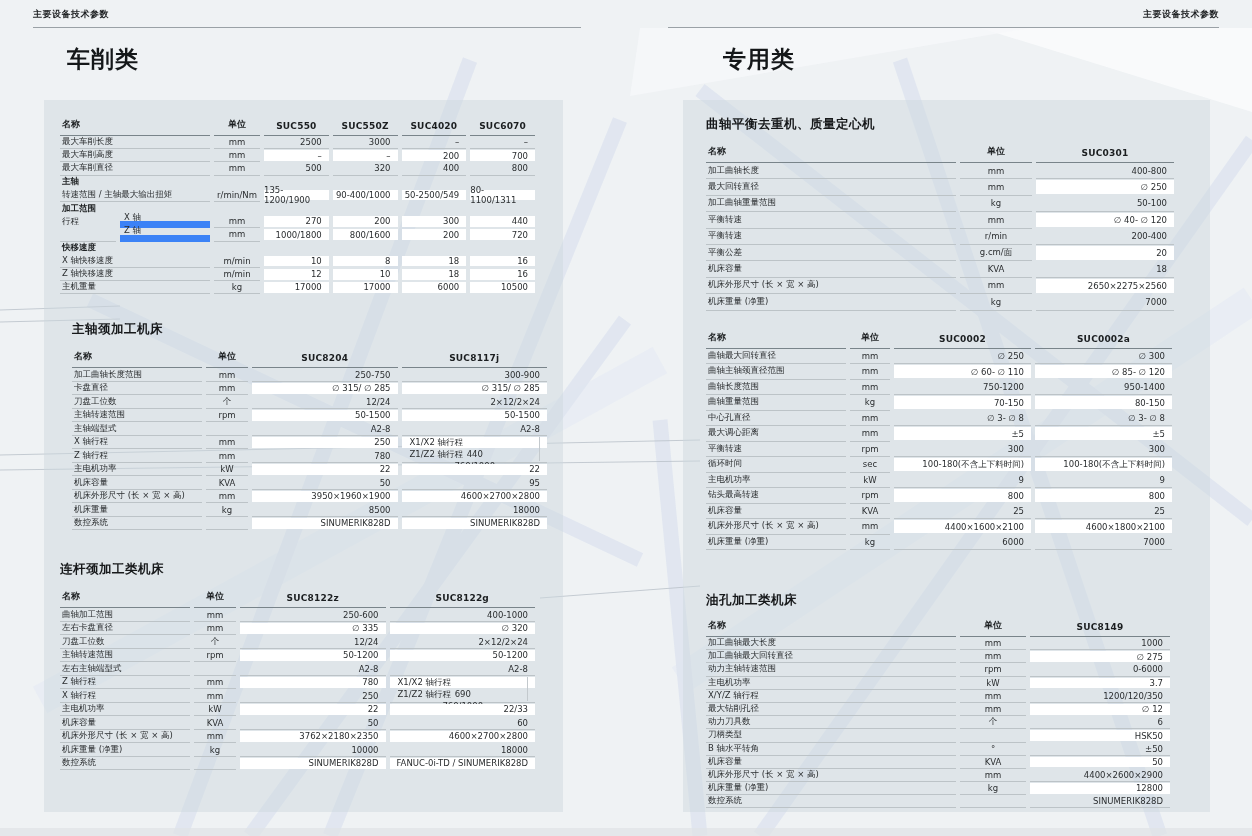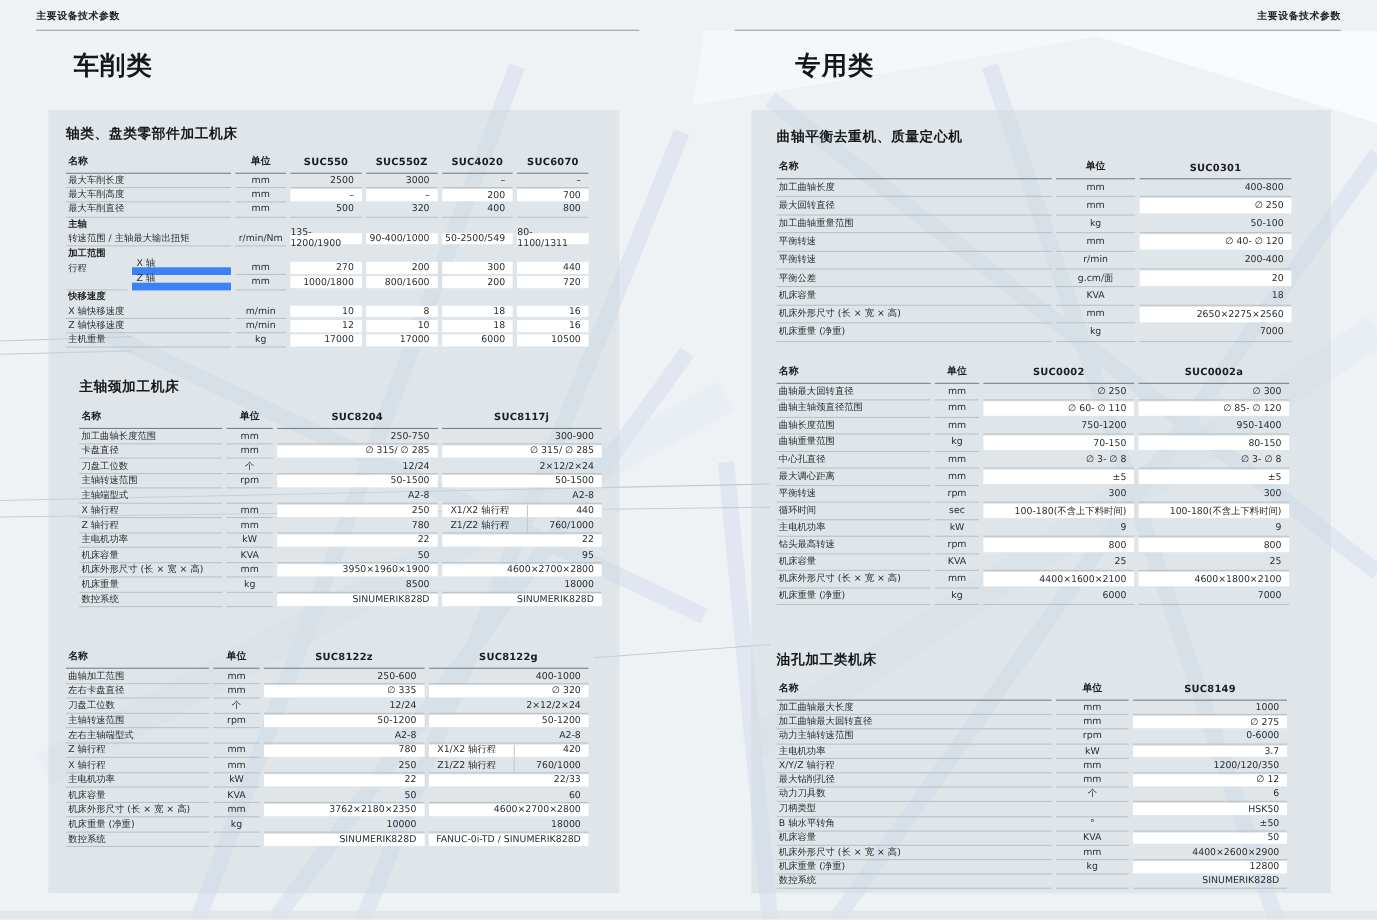--- a/index.html
+++ b/index.html
@@ -63,21 +63,21 @@
   .cell.grp  { padding-left:2px; }
   .cell.grp.ge { border-bottom:1px solid #bcc3c7; }
   .cell.sub  { padding-left:4px; border-bottom:7px solid #3b82f6; }
   .section   { grid-column:1 / -1; display:flex; align-items:center; height:var(--rh);
                font-size:8.5px; font-weight:bold; color:#1d2022; padding-left:2px; }
 
   .cell.val { justify-content:flex-end; padding-right:7px; }
   .cell.val.lined  { border-bottom:1px solid #bcc3c7; }
   .cell.val.shaded { background:#ffffff; margin-top:1px; margin-bottom:1.5px; height:calc(var(--rh) - 2.5px); }
 
-  .cell.val.split { justify-content:flex-start; padding-left:8px; }
+  .cell.val.split { justify-content:flex-start; padding-left:8px;flex-direction:column; }
   .split .sl { flex:0 0 54%; align-self:stretch; display:flex; align-items:center;
                border-right:1px solid #c3c9cd; font-size:8.5px; }
   .split .v  { flex:1; text-align:right; }
 </style>
 </head>
 <body>
 
 <svg class="wm" width="1252" height="836">
   <polygon points="980,28 1252,28 1252,112" fill="#fafbfc" opacity="0.9"></polygon>
   <polygon points="630,96 1030,28 640,28" fill="#f6f8fa" opacity="0.8"></polygon>
@@ -109,21 +109,20 @@
 <div class="hdr-text hdr-right">主要设备技术参数</div>
 <div class="hdr-line hl-left"></div>
 <div class="hdr-line hl-right"></div>
 
 <div class="page-title pt-left">车削类</div>
 <div class="page-title pt-right">专用类</div>
 
 <div class="panel panel-left">
   <div class="inner-left">
     <div class="spec-table cols-t1 d13 has-group">
-        <div class="t-title">轴类、盘类零部件加工机床</div>
         <div class="grid">
           <div class="hcell h-lbl" style="grid-column: 1 / 3;">名称</div>
           <div class="hcell h-unit">单位</div>
           <div class="hcell h-model">SUC550</div>
           <div class="hcell h-model">SUC550Z</div>
           <div class="hcell h-model">SUC4020</div>
           <div class="hcell h-model">SUC6070</div>
           <div class="cell lbl" style="grid-column: 1 / 3;">最大车削长度</div>
           <div class="cell unit">mm</div>
           <div class="cell val lined">2500</div>
@@ -242,20 +241,21 @@
           <div class="cell unit">kg</div>
           <div class="cell val lined">8500</div>
           <div class="cell val lined">18000</div>
           <div class="cell lbl">数控系统</div>
           <div class="cell unit"></div>
           <div class="cell val shaded">SINUMERIK828D</div>
           <div class="cell val shaded">SINUMERIK828D</div>
         </div>
       </div>
     <div class="spec-table cols-l2 d134 tbl-c">
+        <div class="t-title">连杆颈加工类机床</div>
         <div class="grid">
           <div class="hcell h-lbl">名称</div>
           <div class="hcell h-unit">单位</div>
           <div class="hcell h-model">SUC8122z</div>
           <div class="hcell h-model">SUC8122g</div>
           <div class="cell lbl">曲轴加工范围</div>
           <div class="cell unit">mm</div>
           <div class="cell val lined">250-600</div>
           <div class="cell val lined">400-1000</div>
           <div class="cell lbl">左右卡盘直径</div>
@@ -272,21 +272,21 @@
           <div class="cell val shaded">50-1200</div>
           <div class="cell lbl">左右主轴端型式</div>
           <div class="cell unit"></div>
           <div class="cell val lined">A2-8</div>
           <div class="cell val lined">A2-8</div>
           <div class="cell lbl">Z 轴行程</div>
           <div class="cell unit">mm</div>
           <div class="cell val shaded">780</div>
           <div class="cell val split shaded">
             <div class="sl">X1/X2 轴行程</div>
-            <div class="v">420</div>
+            <div class="v">690</div>
           </div>
           <div class="cell lbl">X 轴行程</div>
           <div class="cell unit">mm</div>
           <div class="cell val lined">250</div>
           <div class="cell val split lined">
             <div class="sl">Z1/Z2 轴行程</div>
             <div class="v">760/1000</div>
           </div>
           <div class="cell lbl">主电机功率</div>
           <div class="cell unit">kW</div>

